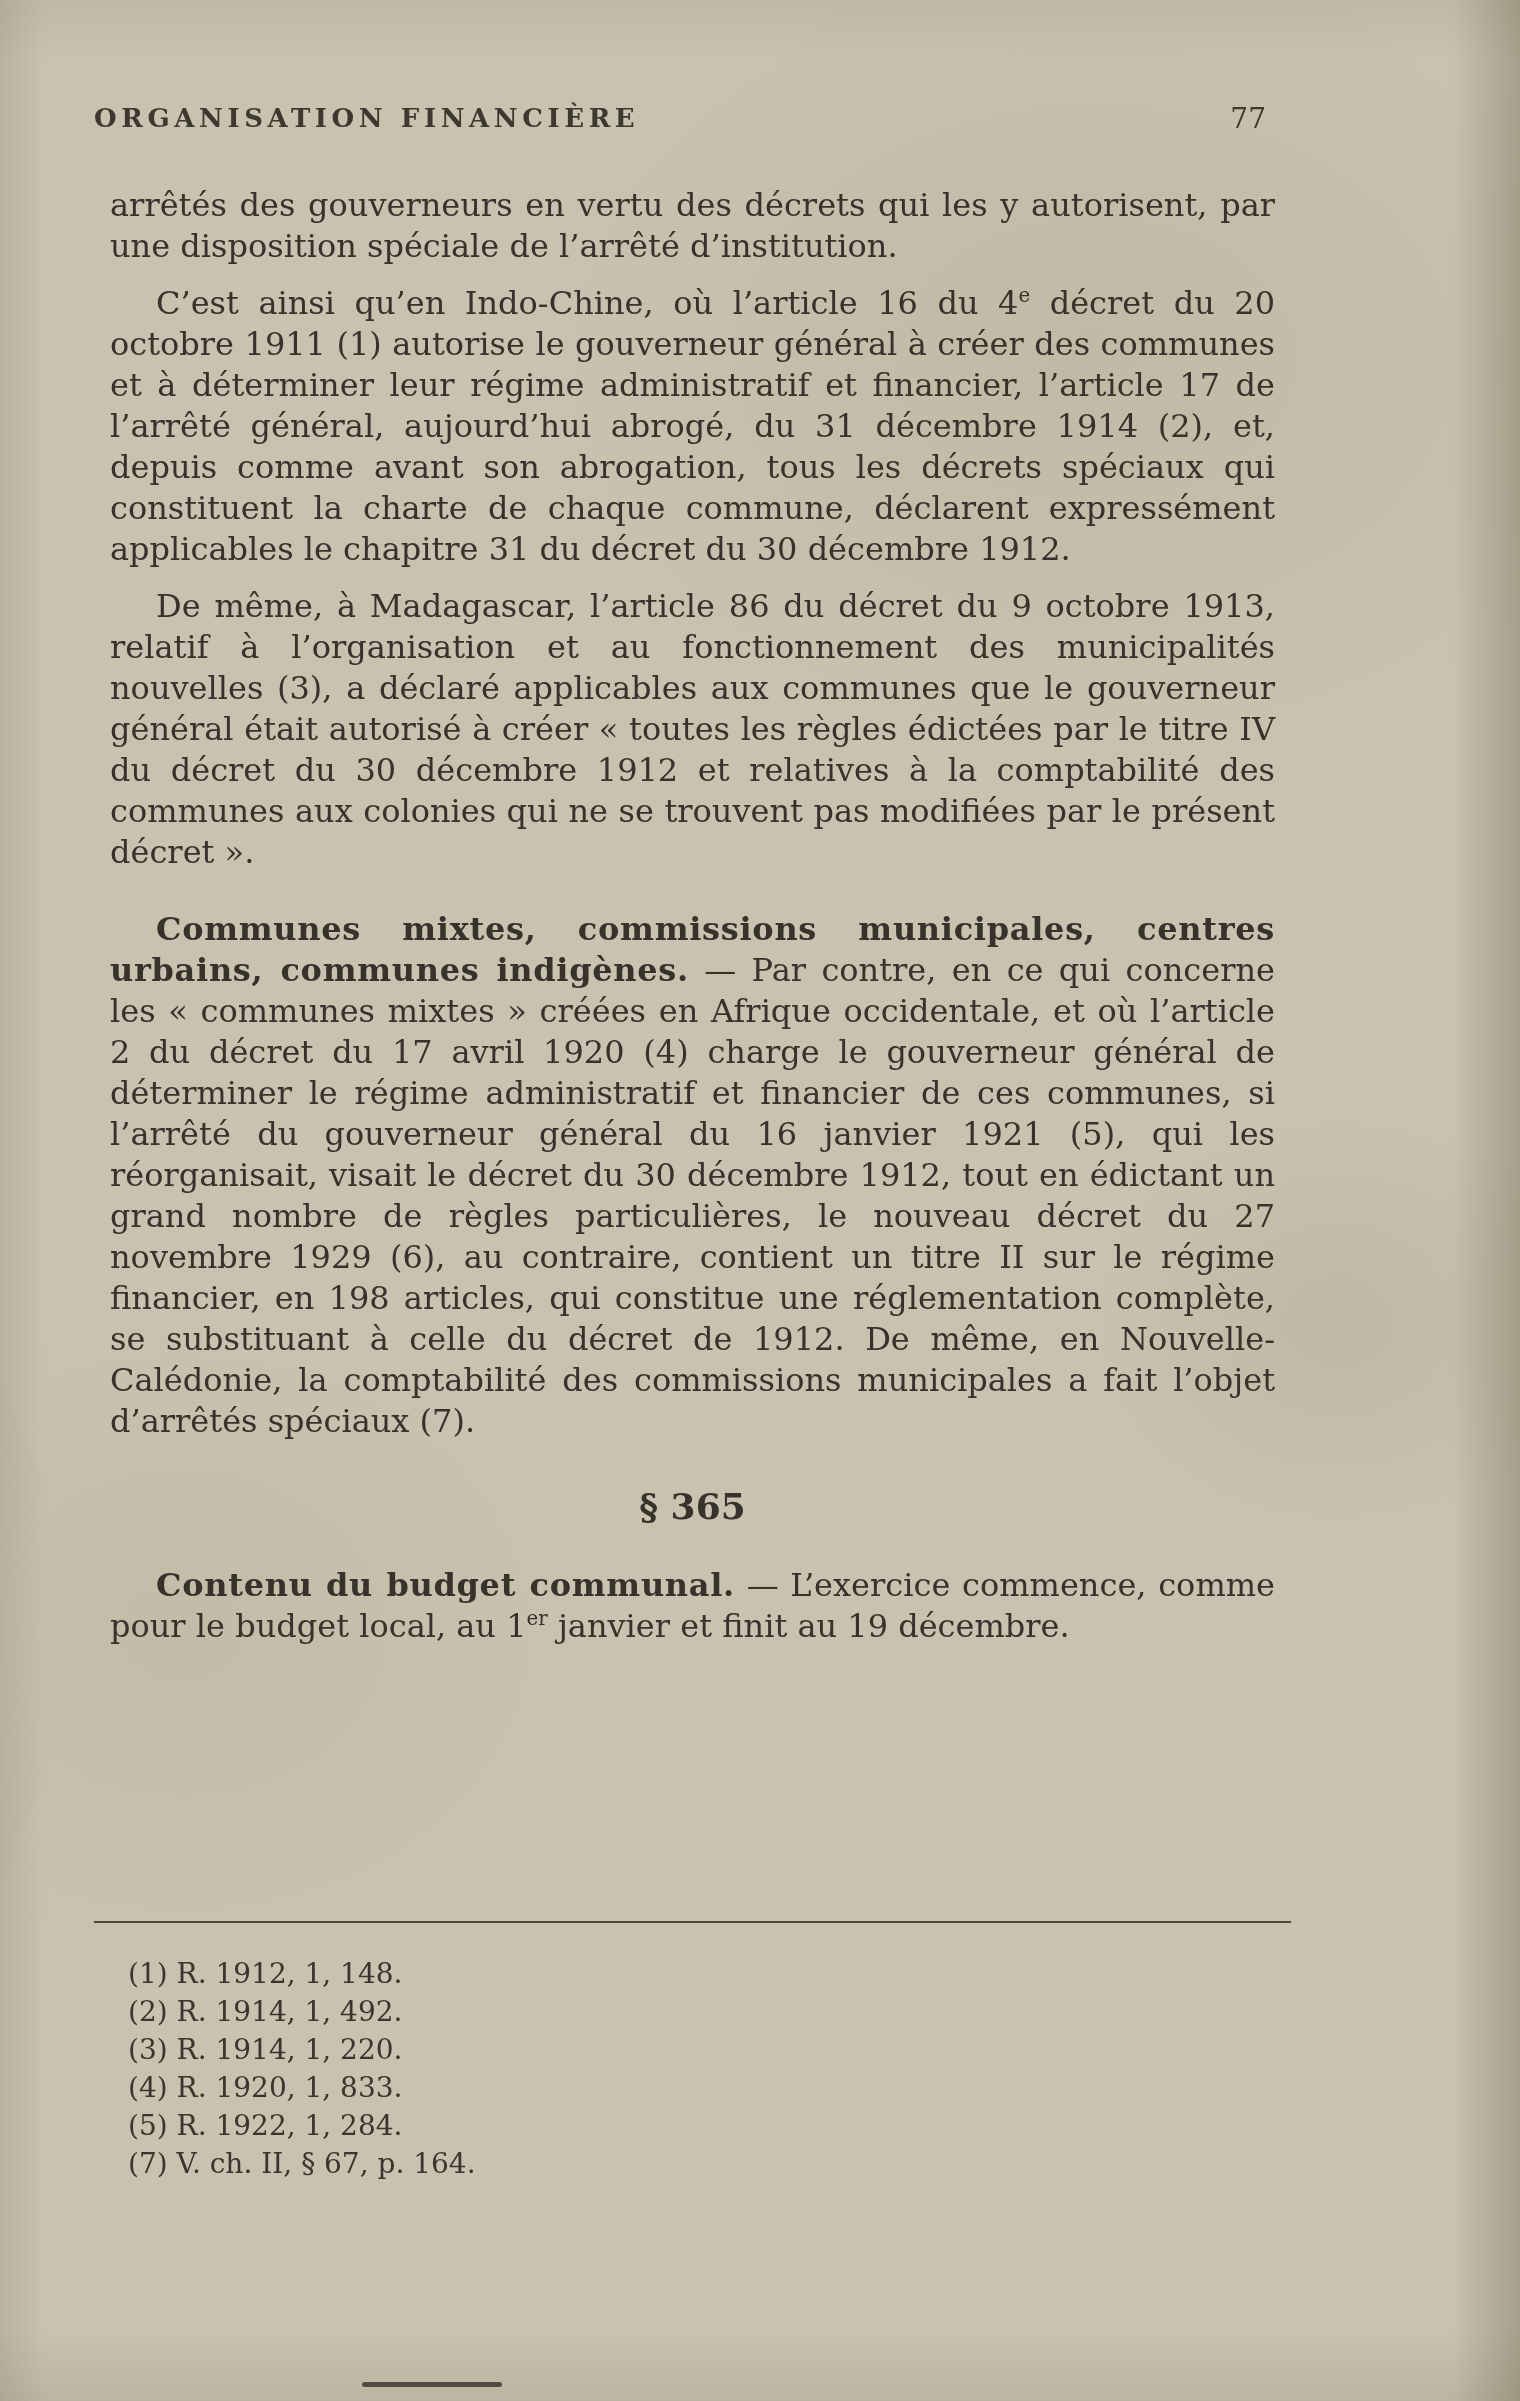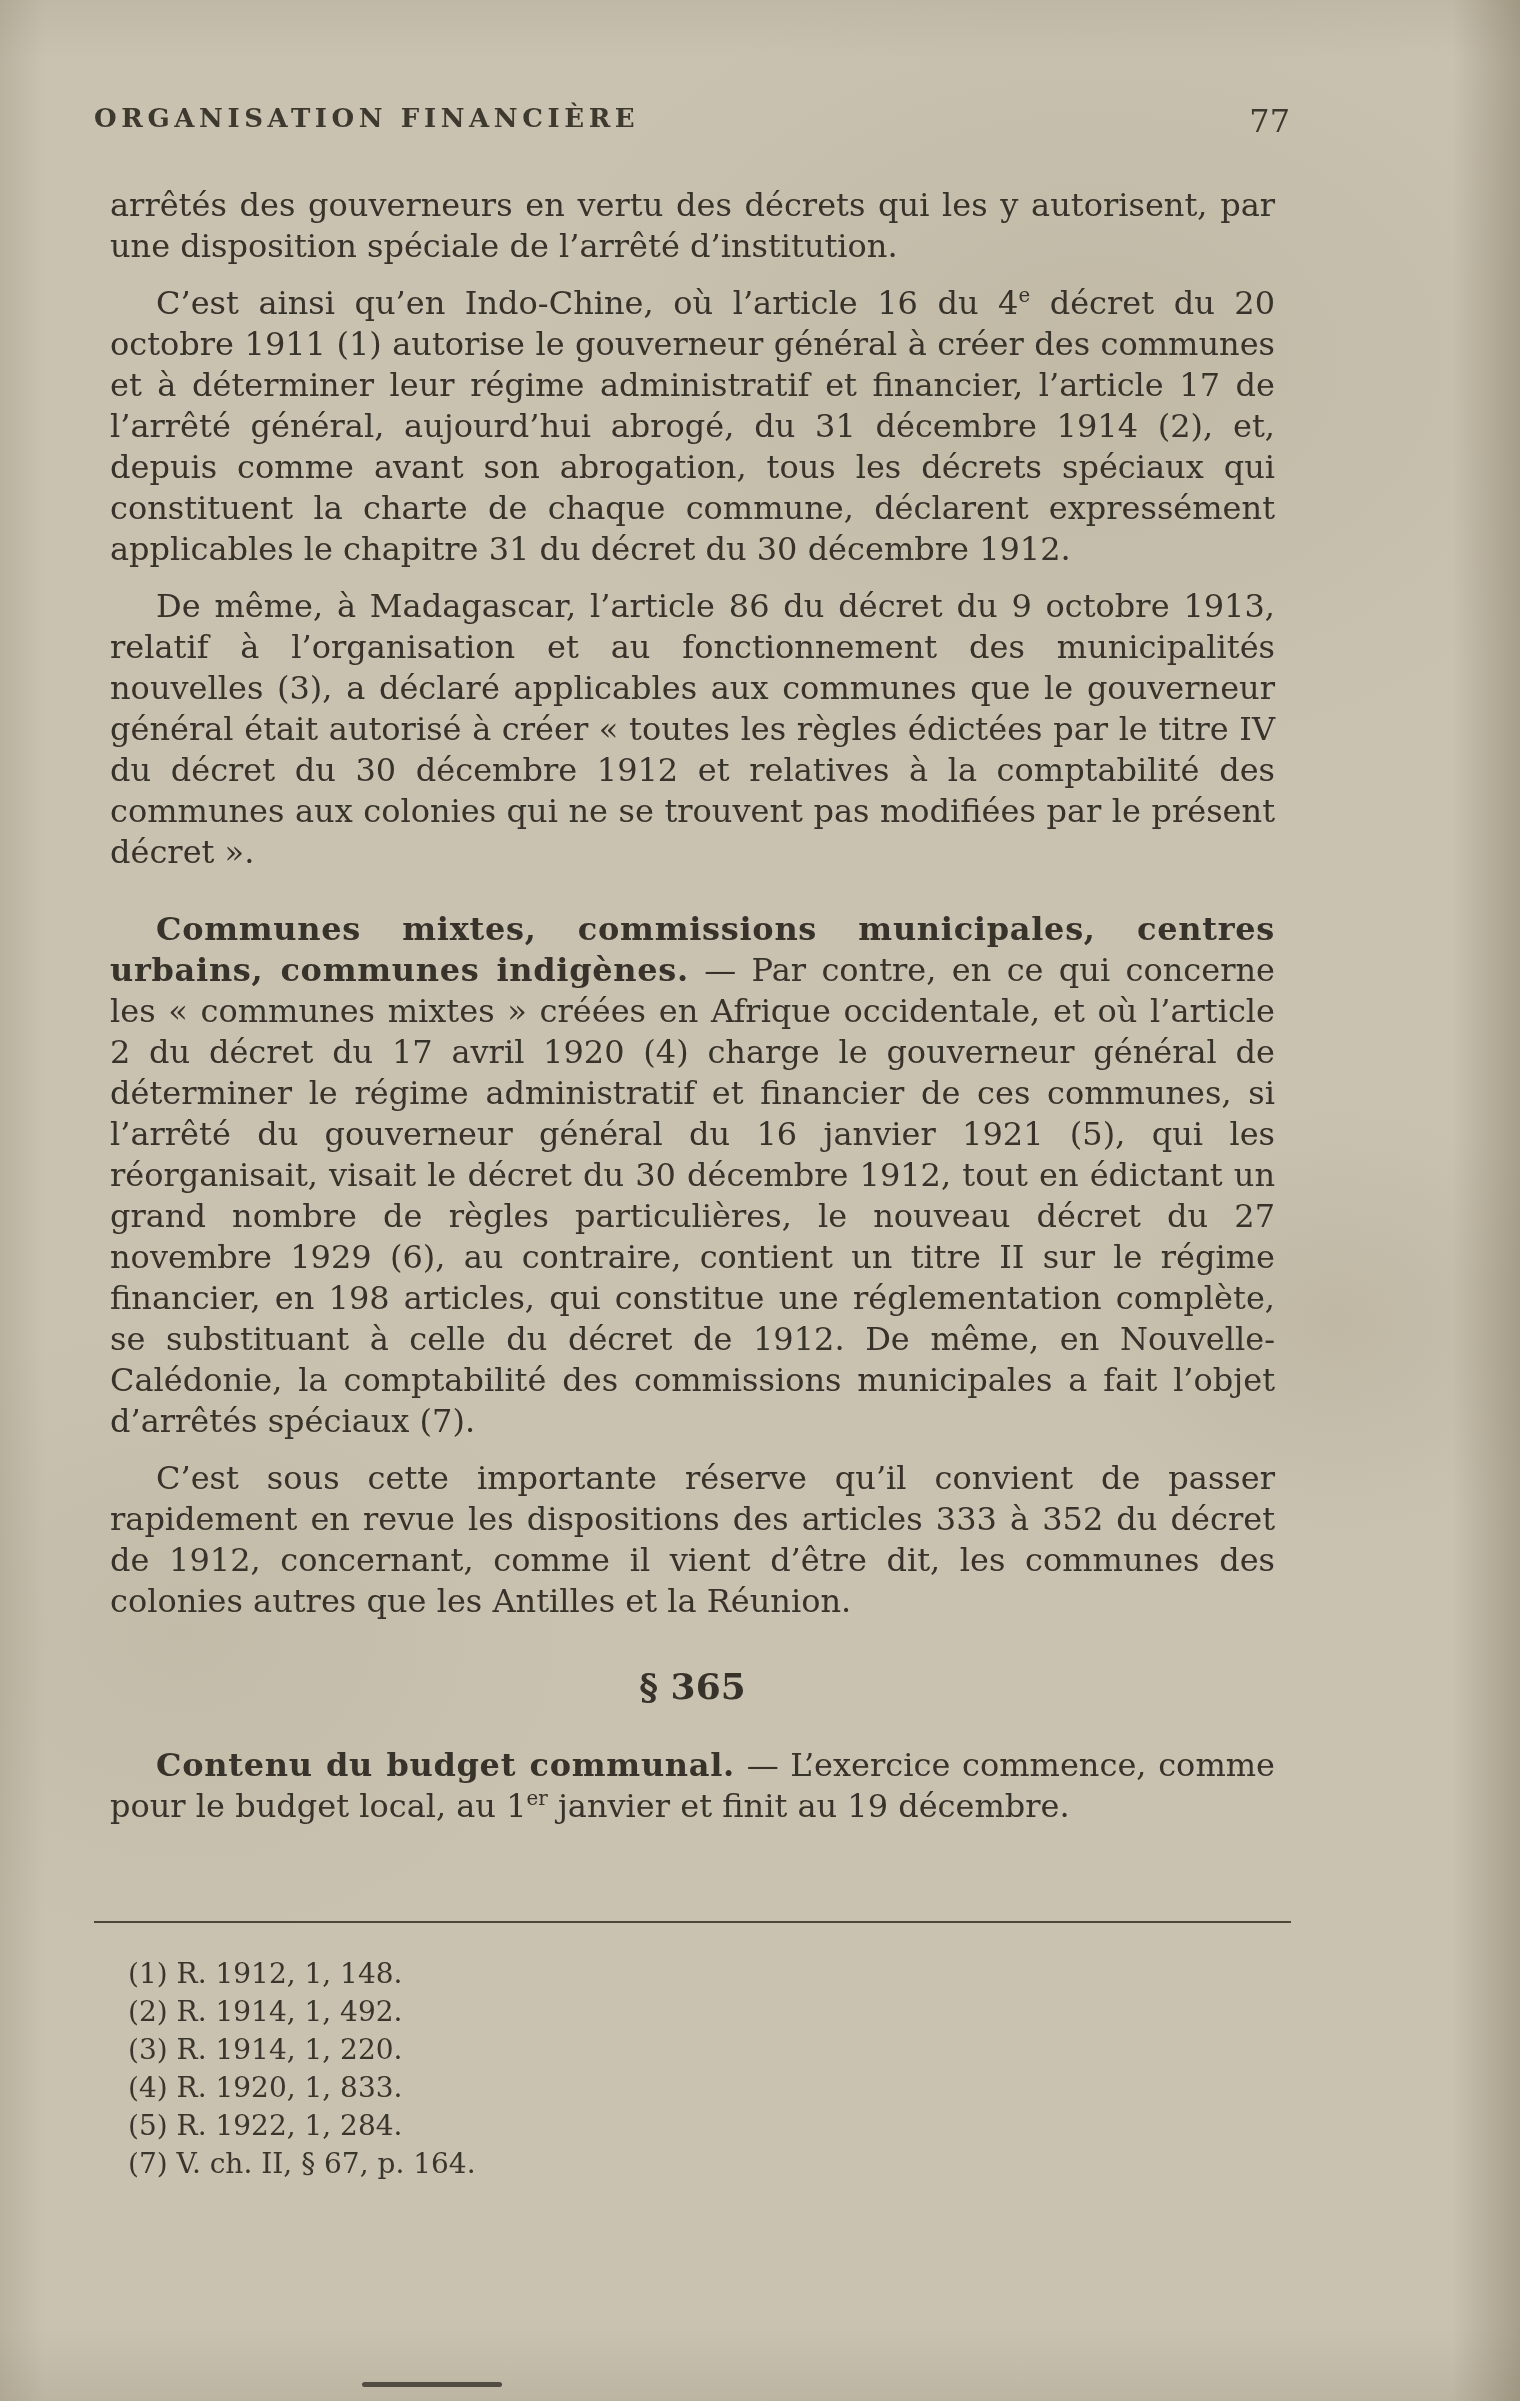--- a/index.html
+++ b/index.html
@@ -32,23 +32,23 @@
   }
   .running-title {
     text-align: left;
     font-size: 26px;
     letter-spacing: 4.6px;
     color: #3d392f;
     font-weight: 700;
   }
   .page-number {
     position: absolute;
-    right: 1px;
+    right: 25px;
     top: -1.3px;
-    font-size: 32px;
+    font-size: 28px;
     color: #3d392f;
   }
 
   .text-block {
     position: absolute;
     top: 169px;
     left: 94px;
     width: 1197px;
     font-size: 32px;
     line-height: 41px;
@@ -126,21 +126,20 @@
 
     <p class="para no-indent">arrêtés des gouverneurs en vertu des décrets qui les y autorisent, par une disposition spéciale de l’arrêté d’institution.</p>
 
     <p class="para"><span>C’est ainsi qu’en Indo-Chine, où l’article 16 du 4</span><sup class="sup">e</sup><span> décret du 20 octobre 1911 (1) autorise le gouverneur général à créer des communes et à déterminer leur régime administratif et financier, l’article 17 de l’arrêté général, aujourd’hui abrogé, du 31 décembre 1914 (2), et, depuis comme avant son abrogation, tous les décrets spéciaux qui constituent la charte de chaque commune, déclarent expressément applicables le chapitre 31 du décret du 30 décembre 1912.</span></p>
 
     <p class="para">De même, à Madagascar, l’article 86 du décret du 9 octobre 1913, relatif à l’organisation et au fonctionnement des municipalités nouvelles (3), a déclaré applicables aux communes que le gouverneur général était autorisé à créer « toutes les règles édictées par le titre IV du décret du 30 décembre 1912 et relatives à la comptabilité des communes aux colonies qui ne se trouvent pas modifiées par le présent décret ».</p>
 
     <p class="para space-before"><b class="lead">Communes mixtes, commissions municipales, centres urbains, communes indigènes.</b><span> — Par contre, en ce qui concerne les « communes mixtes » créées en Afrique occidentale, et où l’article 2 du décret du 17 avril 1920 (4) charge le gouverneur général de déterminer le régime administratif et financier de ces communes, si l’arrêté du gouverneur général du 16 janvier 1921 (5), qui les réorganisait, visait le décret du 30 décembre 1912, tout en édictant un grand nombre de règles particulières, le nouveau décret du 27 novembre 1929 (6), au contraire, contient un titre II sur le régime financier, en 198 articles, qui constitue une réglementation complète, se substituant à celle du décret de 1912. De même, en Nouvelle-Calédonie, la comptabilité des commissions municipales a fait l’objet d’arrêtés spéciaux (7).</span></p>
 
 
-    <p class="para">C’est sous cette importante réserve qu’il convient de passer rapidement en revue les dispositions des articles 333 à 352 du décret de 1912, concernant, comme il vient d’être dit, les communes des colonies autres que les Antilles et la Réunion.</p>
 
     <div class="section-mark">§ 365</div>
 
     <p class="para"><b class="lead">Contenu du budget communal.</b><span> — L’exercice commence, comme pour le budget local, au 1</span><sup class="sup">er</sup><span> janvier et finit au 19 décembre.</span></p>
 
   </main>
 
   <footer class="footnotes">
     <hr class="footnote-rule">
     <div class="footnote">(1) R. 1912, 1, 148.</div>

